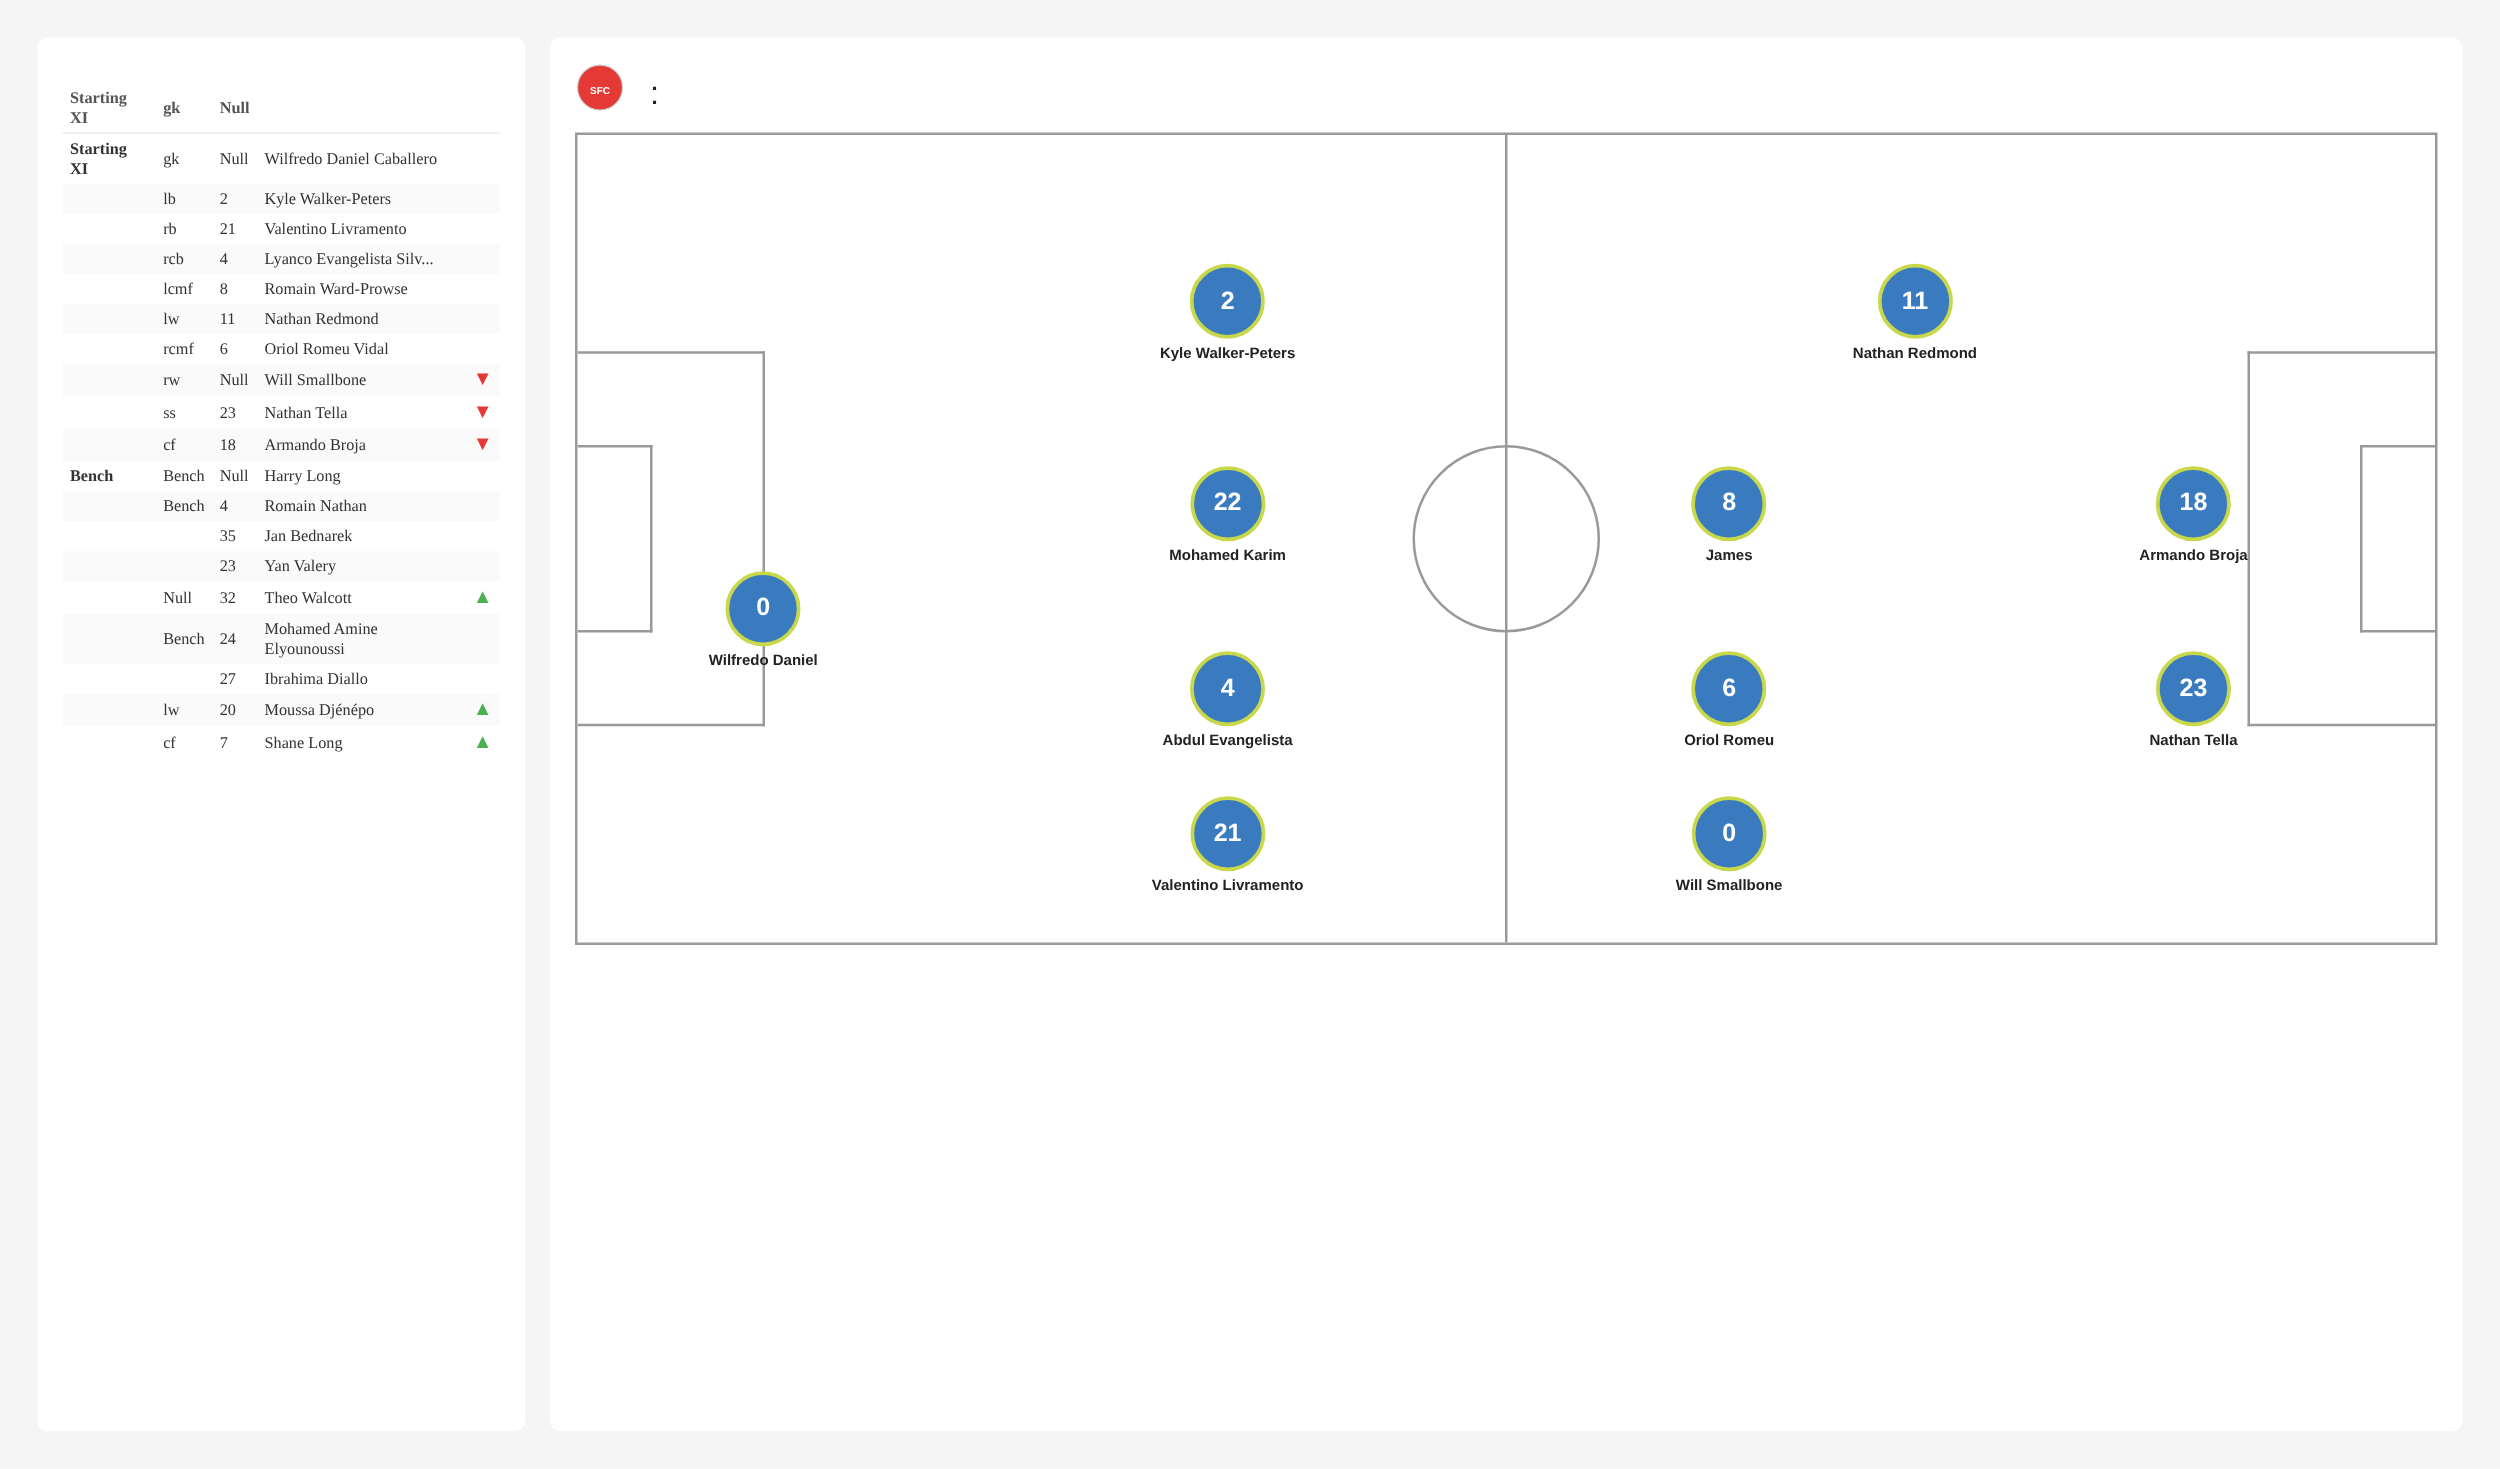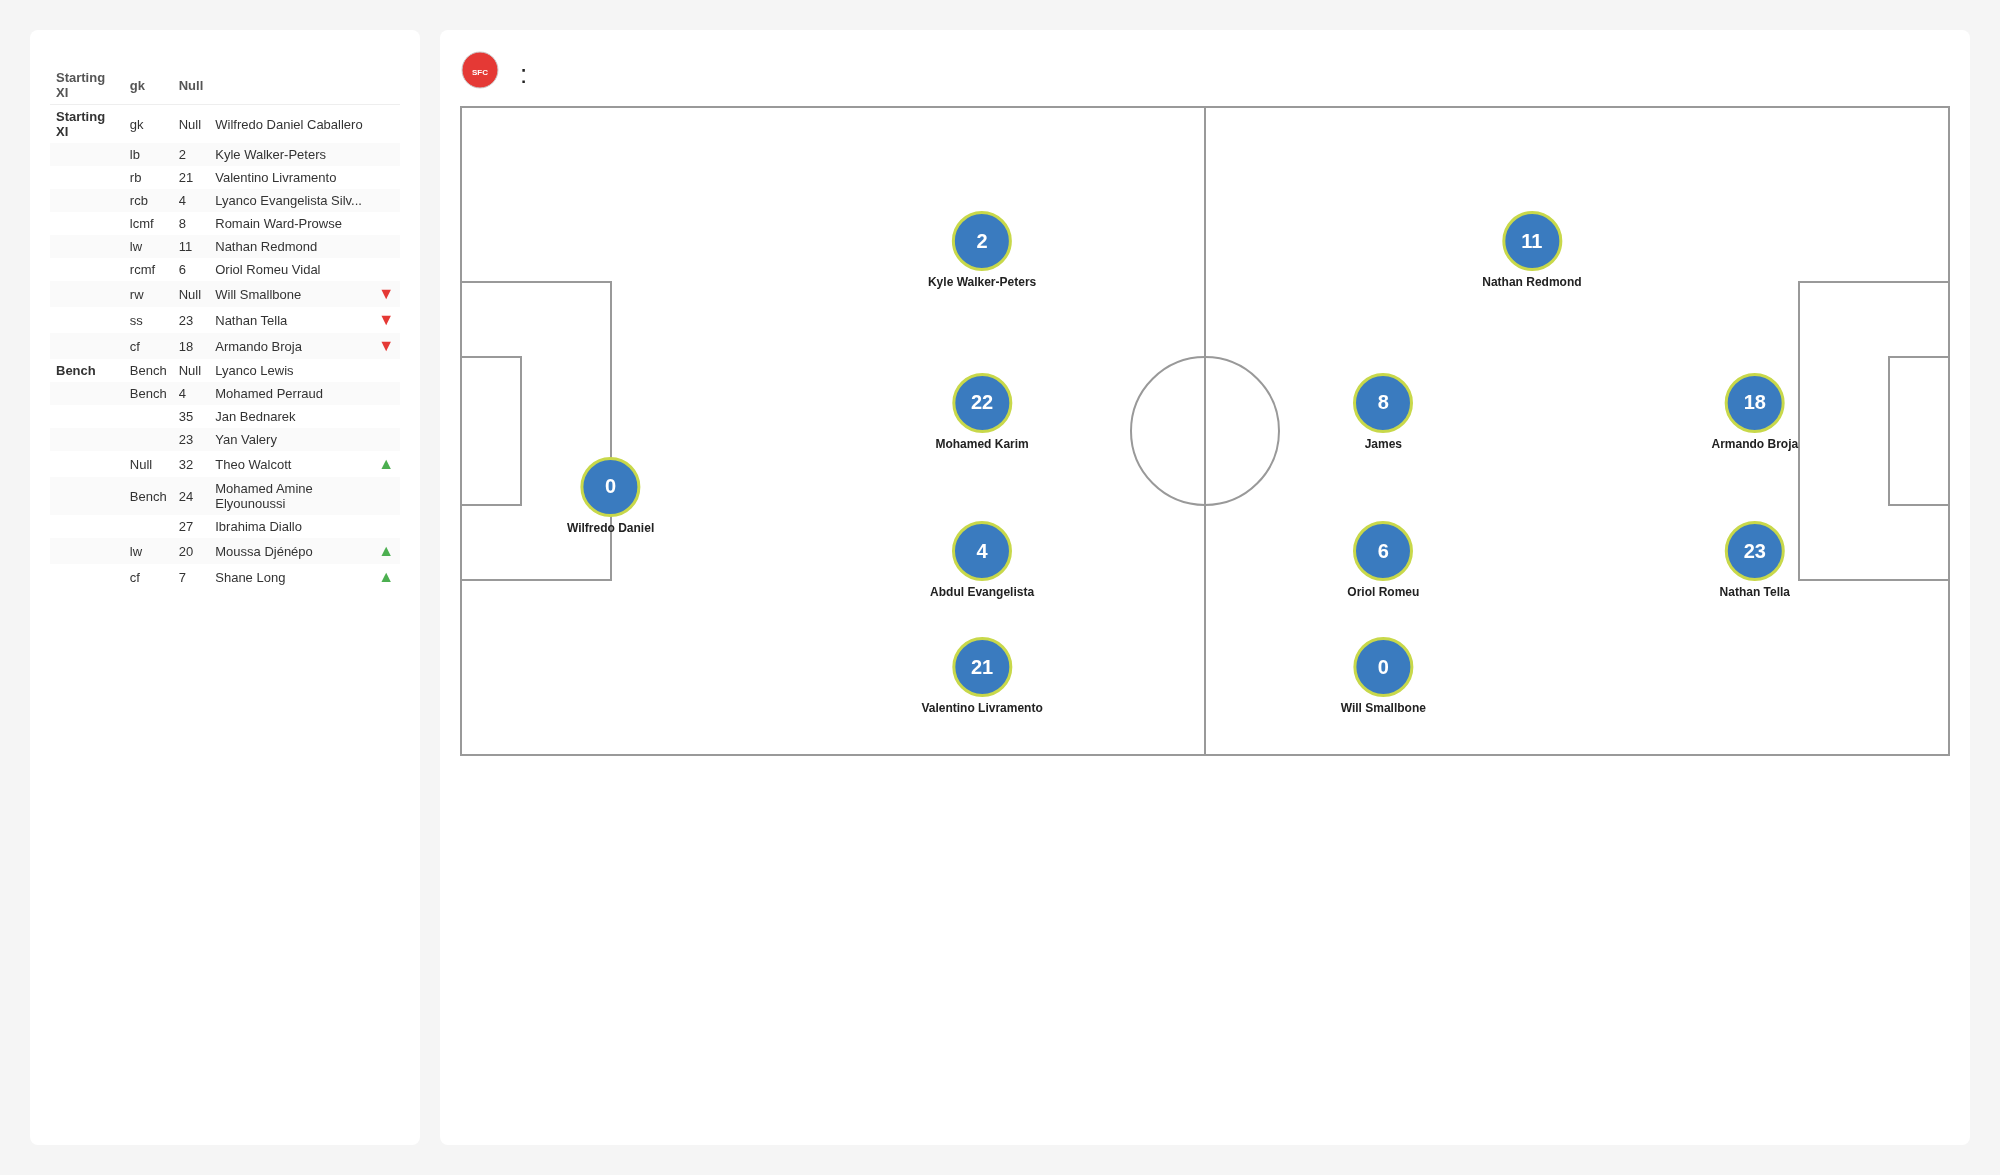--- a/index.html
+++ b/index.html
@@ -13,20 +13,21 @@
       width: 2000px;
     }
 
     
     .left-panel {
       width: 390px;
       flex-shrink: 0;
       background: white;
       border-radius: 8px;
       padding: 20px;
+      font-family: Liberation Serif, serif;
     }
     .panel-title {
       font-size: 18px;
       font-weight: 600;
       text-align: center;
       margin-bottom: 16px;
       color: #333;
     }
     table {
       width: 100%;
@@ -302,28 +303,28 @@
           <td></td>
           <td>cf</td>
           <td>18</td>
           <td>Armando Broja</td>
           <td><span class="arrow-down">▼</span></td>
         </tr>
         <tr>
           <td style="font-weight: 700;">Bench</td>
           <td>Bench</td>
           <td>Null</td>
-          <td>Lyanco Lewis</td>
+          <td>Harry Long</td>
           <td></td>
         </tr>
         <tr>
           <td></td>
           <td>Bench</td>
           <td>4</td>
-          <td>Mohamed Perraud</td>
+          <td>Romain Nathan</td>
           <td></td>
         </tr>
         <tr>
           <td></td>
           <td></td>
           <td>35</td>
           <td>Jan Bednarek</td>
           <td></td>
         </tr>
         <tr>

